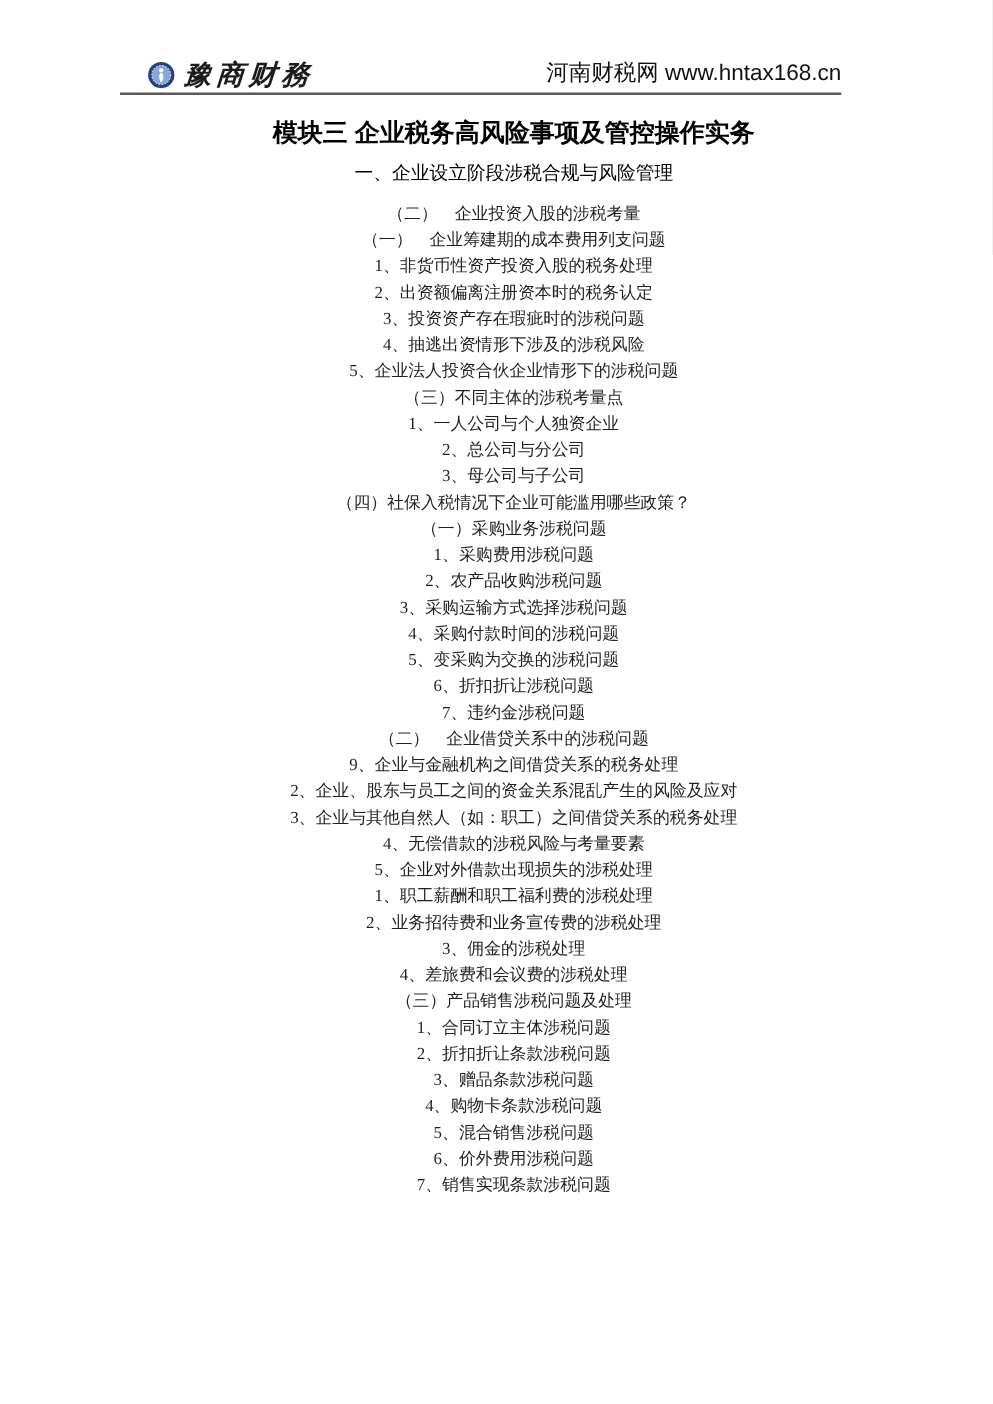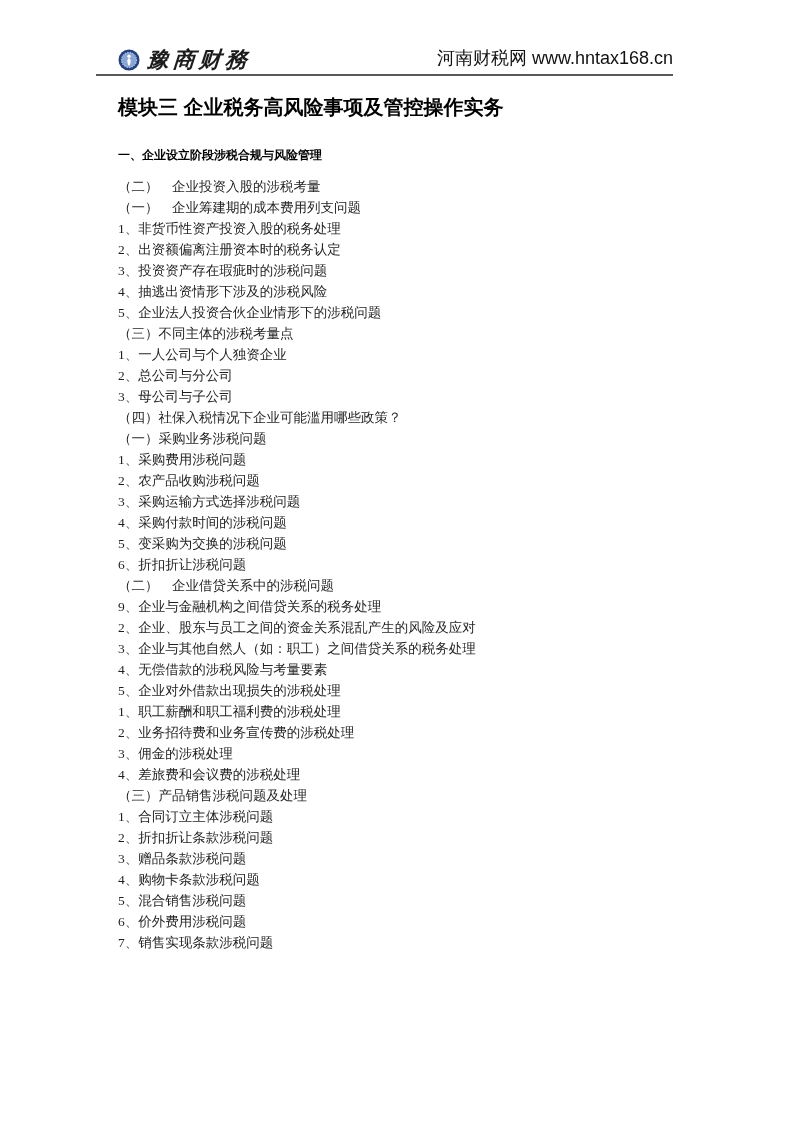--- a/index.html
+++ b/index.html
@@ -43,35 +43,36 @@
   .site-info {
     font-family: Liberation Sans, sans-serif;
     font-size: 18px;
     color: #111111;
     line-height: 1.2;
     padding-bottom: 1px;
   }
   
   .content {
     margin: 0 90px 0 118px;
+    text-align: center;
   }
   .doc-title {
     margin-top: 17px;
     font-family: "Liberation Sans", "DejaVu Sans", sans-serif;
     font-weight: bold;
     font-size: 20px;
     line-height: 28px;
     color: #000000;
   }
   .section-heading {
-    margin-top: 22px;
+    margin-top: 6px;
     margin-bottom: 9px;
     font-family: "Liberation Sans", "DejaVu Sans", sans-serif;
-    font-weight: bold;
-    font-size: 12px;
+    font-weight: normal;
+    font-size: 15px;
     line-height: 24px;
     color: #000000;
   }
   .outline-item {
     font-family: "Liberation Serif", "DejaVu Serif", serif;
     font-size: 13.5px;
     line-height: 21px;
     color: #1f1f1f;
     white-space: pre;
   }
@@ -120,20 +121,21 @@
 
 
     <div>
       <div class="outline-item">（一）采购业务涉税问题</div>
       <div class="outline-item">1、采购费用涉税问题</div>
       <div class="outline-item">2、农产品收购涉税问题</div>
       <div class="outline-item">3、采购运输方式选择涉税问题</div>
       <div class="outline-item">4、采购付款时间的涉税问题</div>
       <div class="outline-item">5、变采购为交换的涉税问题</div>
       <div class="outline-item">6、折扣折让涉税问题</div>
+      <div class="outline-item">7、违约金涉税问题</div>
       <div class="outline-item">（二）　企业借贷关系中的涉税问题</div>
       <div class="outline-item">9、企业与金融机构之间借贷关系的税务处理</div>
       <div class="outline-item">2、企业、股东与员工之间的资金关系混乱产生的风险及应对</div>
       <div class="outline-item">3、企业与其他自然人（如：职工）之间借贷关系的税务处理</div>
       <div class="outline-item">4、无偿借款的涉税风险与考量要素</div>
       <div class="outline-item">5、企业对外借款出现损失的涉税处理</div>
       <div class="outline-item">1、职工薪酬和职工福利费的涉税处理</div>
       <div class="outline-item">2、业务招待费和业务宣传费的涉税处理</div>
       <div class="outline-item">3、佣金的涉税处理</div>
       <div class="outline-item">4、差旅费和会议费的涉税处理</div>

